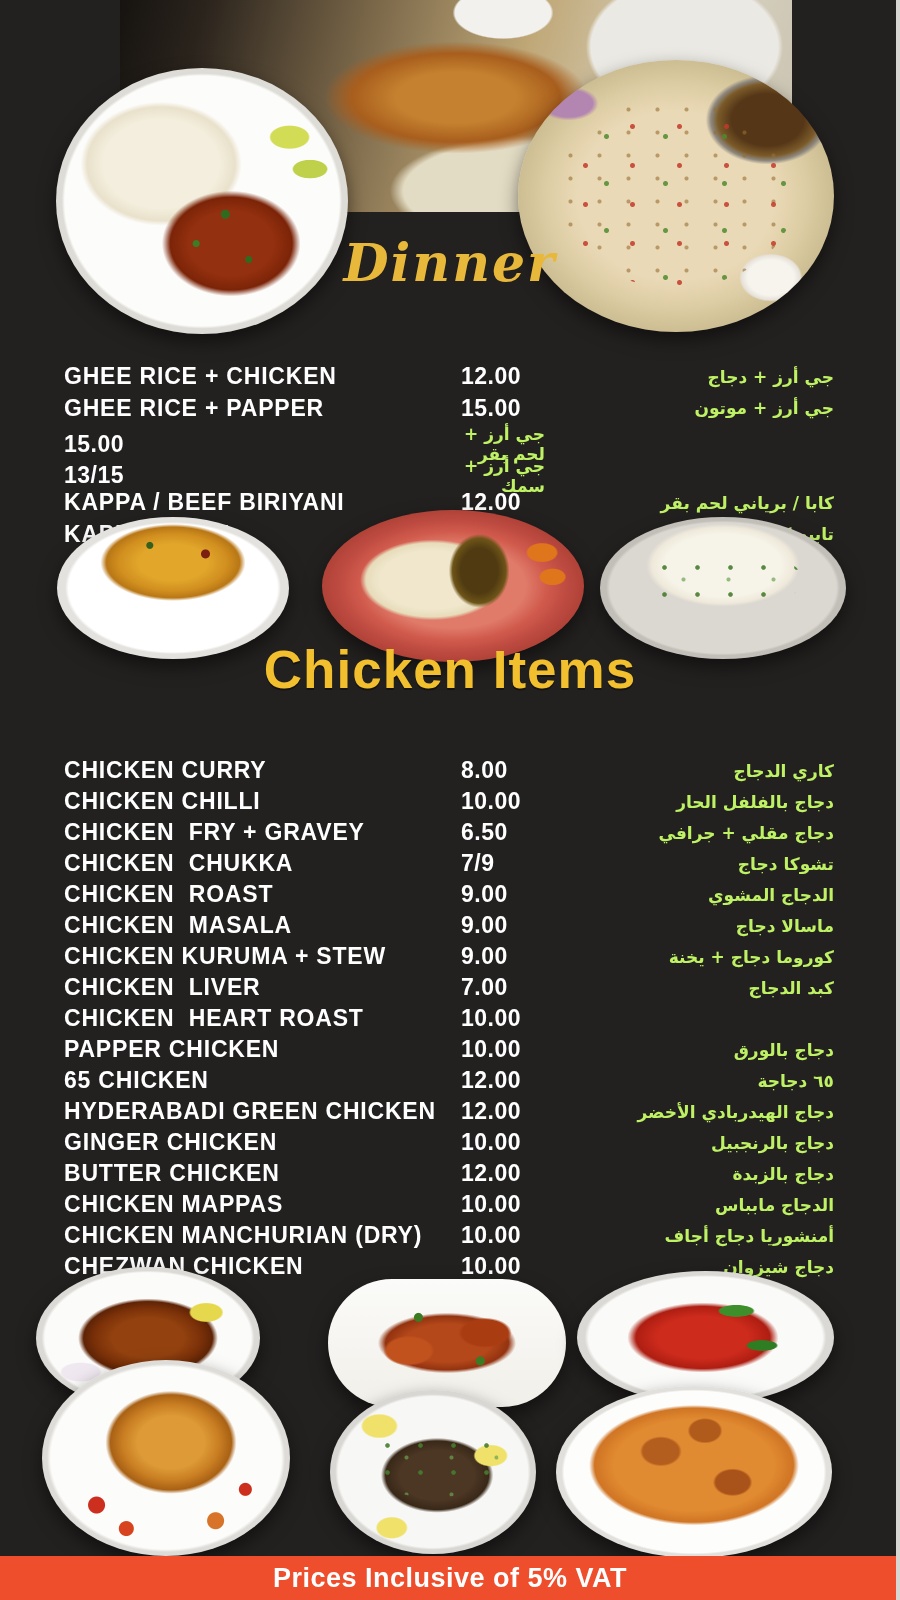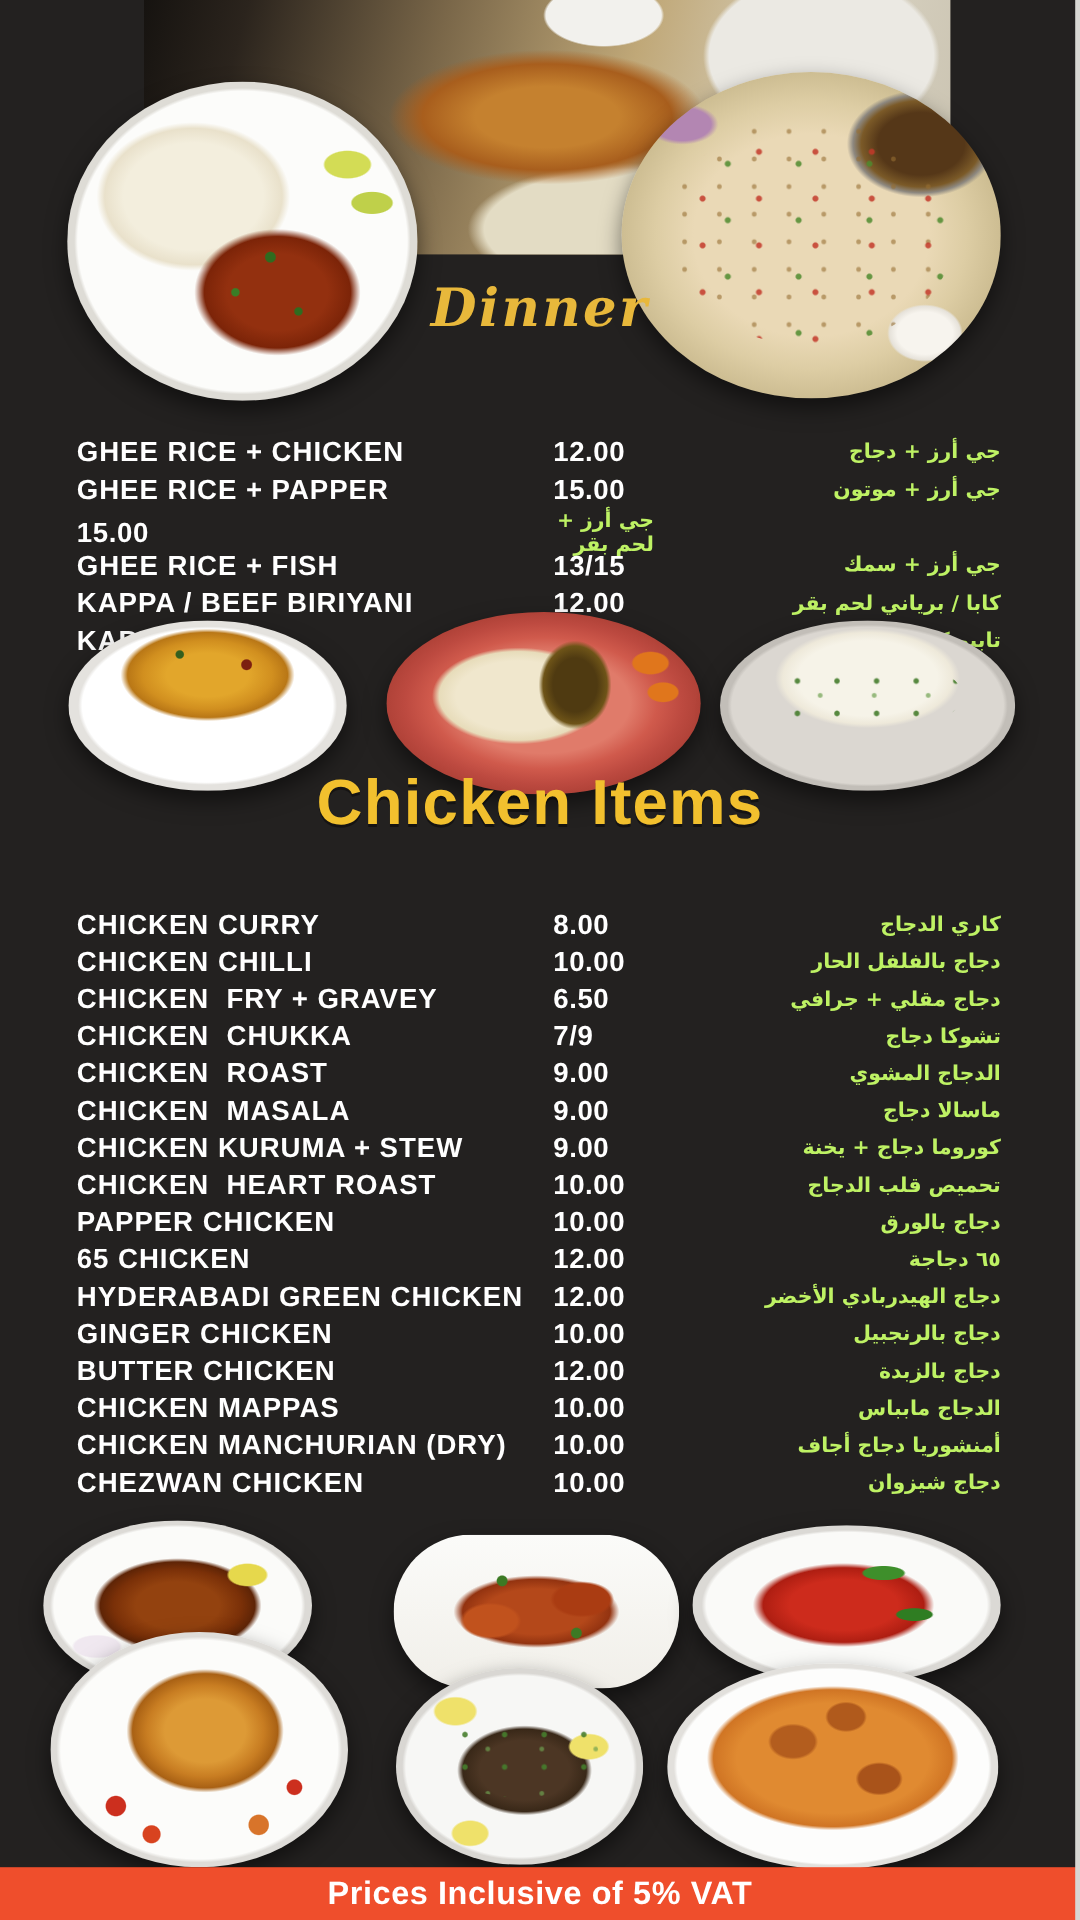--- a/index.html
+++ b/index.html
@@ -37,21 +37,21 @@
   .oval-b{left:518px;top:60px;width:316px;height:272px;
     background:
       radial-gradient(ellipse 42px 32px at 80% 80%, #f7f4ee 0 55%, #e6e2da 70%, rgba(230,226,218,0) 75%),
       radial-gradient(ellipse 60px 34px at 16% 16%, #b386b2 0 40%, rgba(179,134,178,0) 50%),
       radial-gradient(ellipse 86px 62px at 79% 22%, #553718 0 42%, #7b5a28 58%, #8d8880 66%, rgba(141,136,128,0) 72%),
       radial-gradient(ellipse closest-side, #ead9b6 0 62%, #ddcda4 82%, #cdbd92 100%);
   }
   .script-title{
     position:absolute;top:234px;left:0;right:0;margin:0;text-align:center;
     font-family:"DejaVu Serif",serif;font-style:italic;font-weight:700;
-    font-size:44px;line-height:1.1;color:#e8b83b;letter-spacing:2px;z-index:5;
+    font-size:52px;line-height:1.1;color:#e8b83b;letter-spacing:2px;z-index:5;
   }
 
   
   .list{position:absolute;left:0;right:0;margin-top:44px;}
   .list-dinner{top:317px;}
   .list-chicken{top:711px;}
   .row{display:grid;grid-template-columns:397px 84px 1fr;align-items:center;
        padding:0 66px 0 64px;height:31px;}
   .list-dinner .row{height:31.5px;}
   .en{color:#fff;font-weight:700;font-size:23px;letter-spacing:.8px;white-space:pre;}
@@ -181,21 +181,20 @@
       <div class="row">
     <span class="en">GHEE RICE + PAPPER</span>
     <span class="price">15.00</span>
     <span class="ar">جي أرز + موتون</span>
   </div>
       <div class="row">
     <span class="price">15.00</span>
     <span class="ar">جي أرز + لحم بقر</span>
   </div>
       <div class="row">
-    <span class="en">GHEE RICE + FISH</span>
     <span class="price">13/15</span>
     <span class="ar">جي أرز + سمك</span>
   </div>
       <div class="row">
     <span class="en">KAPPA / BEEF BIRIYANI</span>
     <span class="price">12.00</span>
     <span class="ar">كابا / برياني لحم بقر</span>
   </div>
       <div class="row">
     <span class="en">KAPPA + FISH</span>
@@ -242,23 +241,27 @@
     <span class="en">CHICKEN  MASALA</span>
     <span class="price">9.00</span>
     <span class="ar">ماسالا دجاج</span>
   </div>
       <div class="row">
     <span class="en">CHICKEN KURUMA + STEW</span>
     <span class="price">9.00</span>
     <span class="ar">كوروما دجاج + يخنة</span>
   </div>
       <div class="row">
+    <span class="en">CHICKEN  LIVER</span>
+    <span class="price">7.00</span>
+    <span class="ar">كبد الدجاج</span>
+  </div>
+      <div class="row">
     <span class="en">CHICKEN  HEART ROAST</span>
     <span class="price">10.00</span>
-    <span class="ar">تحميص قلب الدجاج</span>
   </div>
       <div class="row">
     <span class="en">PAPPER CHICKEN</span>
     <span class="price">10.00</span>
     <span class="ar">دجاج بالورق</span>
   </div>
       <div class="row">
     <span class="en">65 CHICKEN</span>
     <span class="price">12.00</span>
     <span class="ar">٦٥ دجاجة</span>

